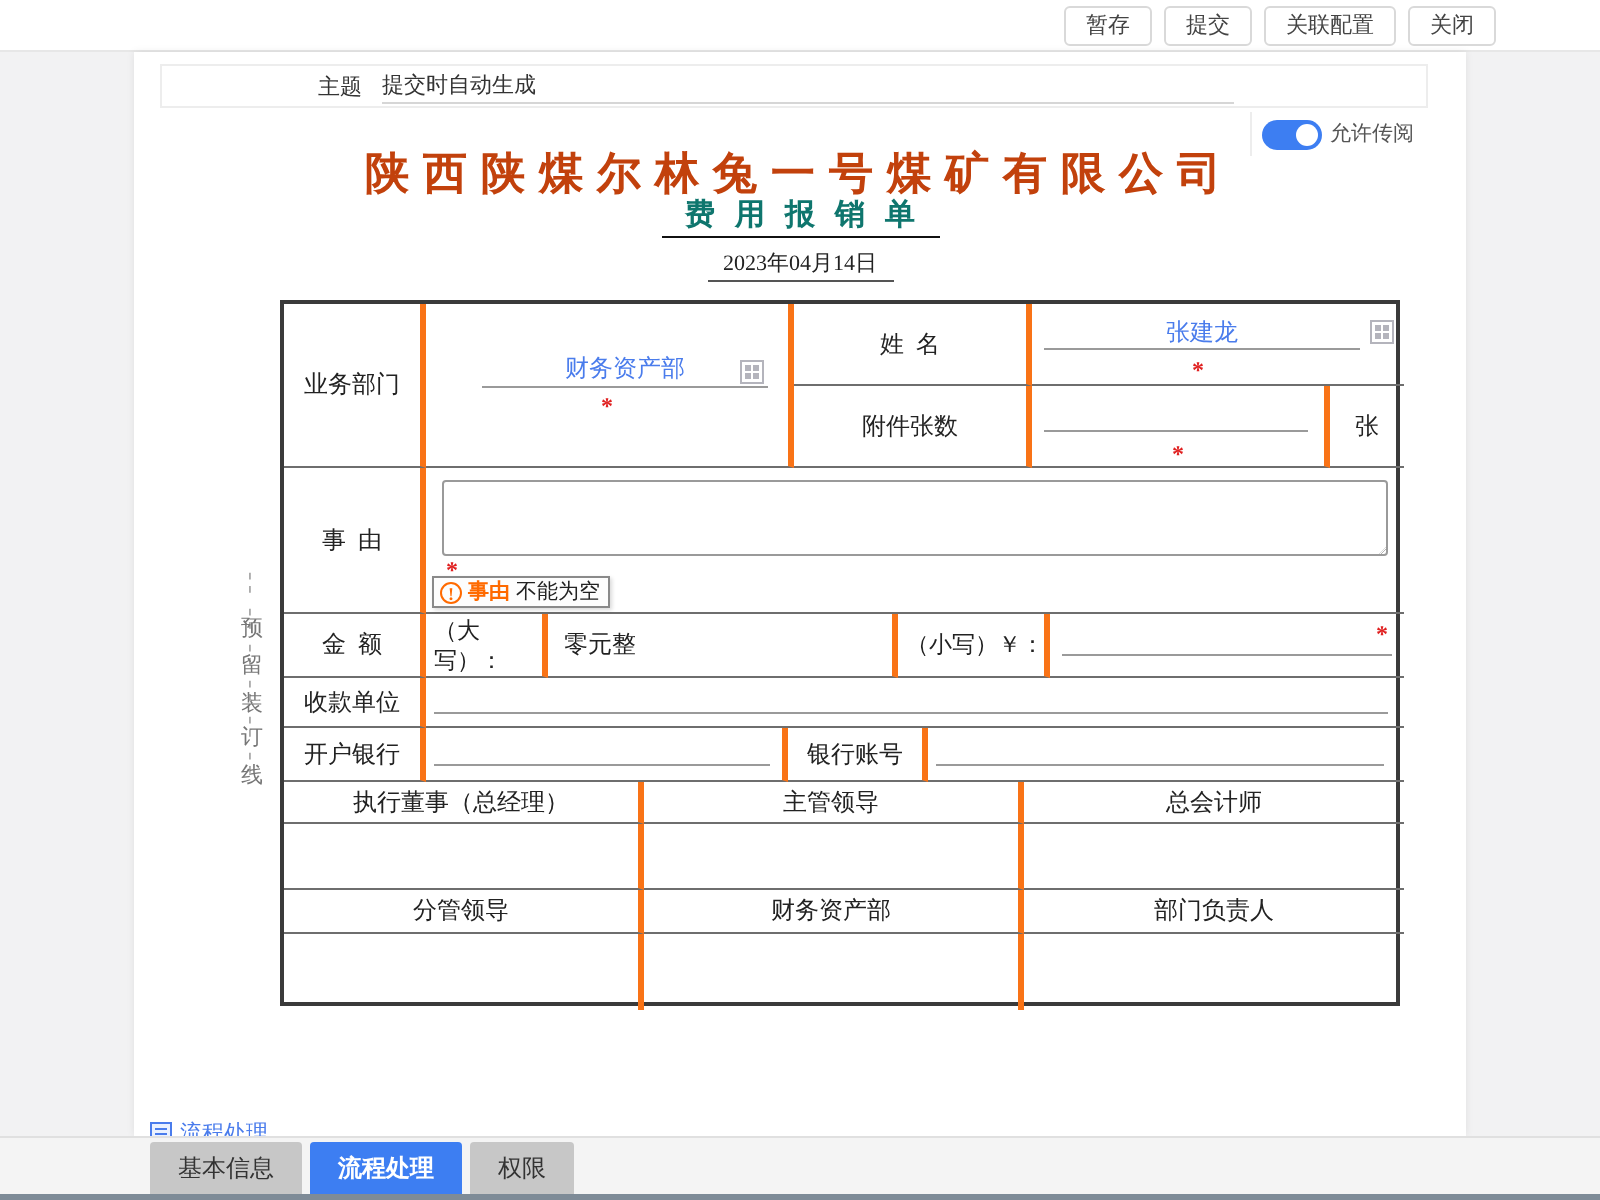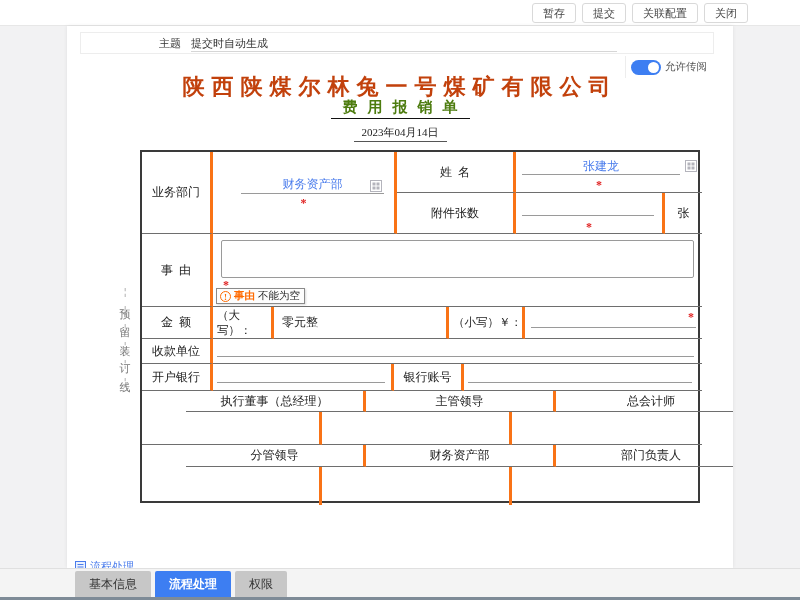--- a/index.html
+++ b/index.html
@@ -27,21 +27,21 @@
   .toggle { position:relative; width:30px; height:15px; border-radius:8px; background:#3d7ef2; cursor:pointer; }
   .toggle .knob { position:absolute; right:2px; top:2px; width:11px; height:11px; border-radius:50%; background:#fff; }
   .toggle-label { font-size:10.5px; color:#555; }
 
   
   .form-font { font-family:"Liberation Serif", serif; }
   .company-title { position:absolute; left:43px; top:46px; width:580px; text-align:center;
                    font-size:22px; font-weight:bold; letter-spacing:7px; color:#c2410c; }
   .form-title-wrap { position:absolute; left:43px; top:72px; width:580px; text-align:center; }
   .form-title { display:inline-block; font-size:15px; font-weight:bold; letter-spacing:10px;
-                color:#4d7c0f; border-bottom:1.5px solid #111; padding:0 2px 1px 12px; }
+                color:#0f766e; border-bottom:1.5px solid #111; padding:0 2px 1px 12px; }
   .form-date-wrap { position:absolute; left:43px; top:96px; width:580px; text-align:center; }
   .form-date { display:inline-block; font-size:11px; color:#222; border-bottom:1px solid #555; padding:0 8px 1px 8px; }
 
   
   .binding-line { position:absolute; left:47px; top:206px; width:18px; height:210px;
                   writing-mode:vertical-rl; text-orientation:upright; font-size:11px; color:#777;
                   letter-spacing:3px; text-align:center; }
 
   
   .ftable { position:absolute; left:73px; top:124px; width:560px; height:353px;
@@ -49,21 +49,21 @@
   .cell { position:absolute; border-color:#6e6e6e; }
   .br { border-right:3px solid #f97316; }
   .bb { border-bottom:1px solid #6e6e6e; }
   .lab { display:flex; align-items:center; justify-content:center; }
   .ls { letter-spacing:6px; text-indent:6px; }
   .uline { border-bottom:1px solid #9a9a9a; text-align:center; position:relative; }
   .blue-val { color:#4a7cec; font-size:12px; }
   .req { color:#e02020; font-weight:bold; font-size:12px; line-height:10px; }
   .req-center { text-align:center; margin-top:2px; }
   .picker { position:absolute; right:2px; bottom:1px; width:12px; height:12px; cursor:pointer; }
-  .hdr { display:flex; align-items:center; justify-content:center; font-size:12px;margin-left:44px; }
+  .hdr { display:flex; align-items:center; justify-content:center; font-size:12px; }
 
   
   .reason-box { position:absolute; left:8px; top:6px; right:8px; height:38px; border:1px solid #9a9a9a;
                 background:#fff; border-radius:2px; cursor:text;
                 background-image:linear-gradient(135deg, transparent 79%, #aaa 80%, transparent 81%, transparent 85%, #aaa 86%, transparent 87%);
                 background-size:9px 9px; background-repeat:no-repeat; background-position:bottom right; }
   .reason-req { position:absolute; left:10px; top:46px; }
   .err-tip { position:absolute; left:3px; top:54px; height:16px; display:inline-flex; align-items:center; gap:3px;
              border:1px solid #8a8a8a; background:#fdfdfd; box-shadow:1px 1px 2px rgba(0,0,0,.15);
              padding:0 4px 0 3px; font-size:10.5px; white-space:nowrap; }

